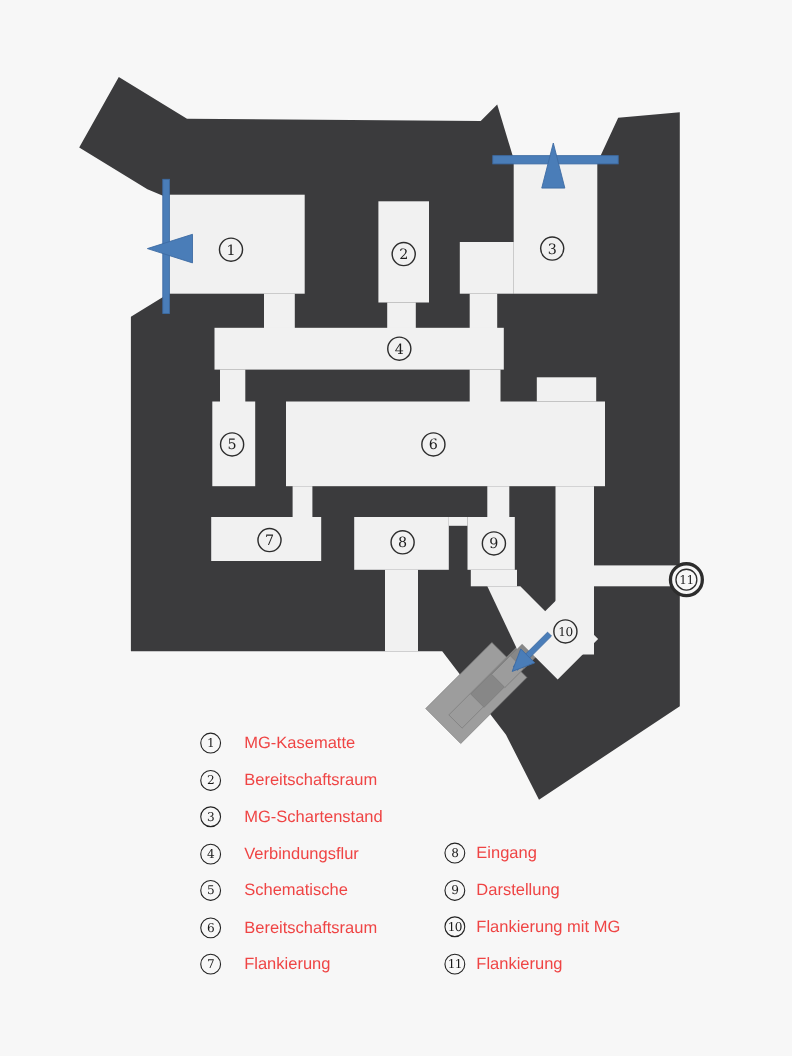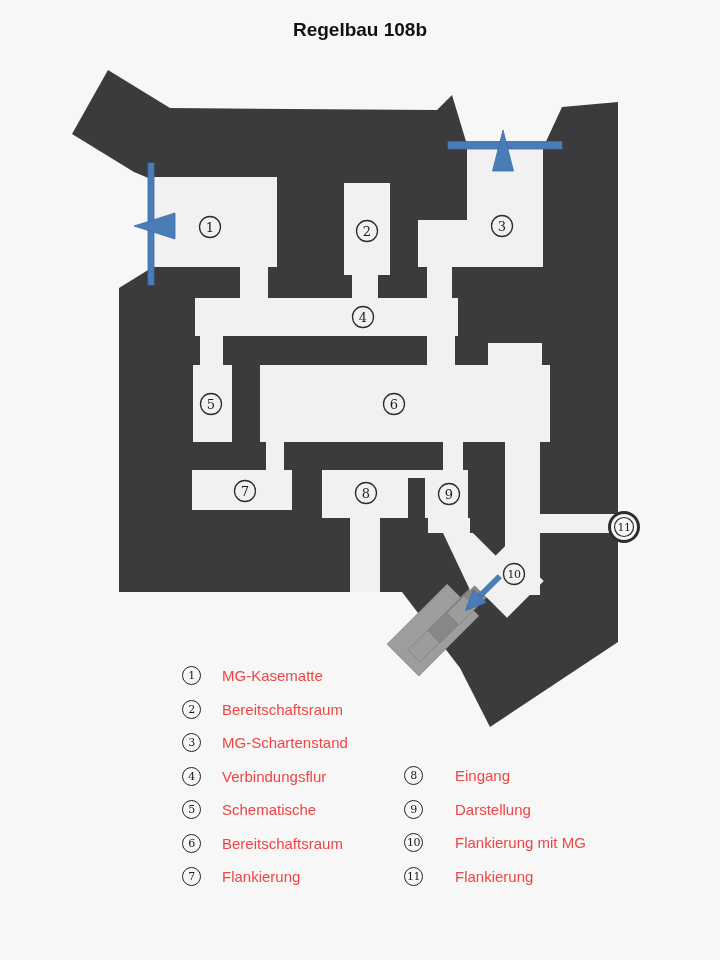--- a/index.html
+++ b/index.html
@@ -18,32 +18,31 @@
   .legend-col-left{left:182px;top:666px;}
   .legend-col-right{left:404px;top:766px;}
   .lrow{display:flex;align-items:center;height:19px;margin-bottom:14.5px;}
   .lcirc{
     width:19px;height:19px;border:1.4px solid #222;border-radius:50%;
     box-sizing:border-box;display:flex;align-items:center;justify-content:center;
     font-family:"DejaVu Serif",serif;font-size:11px;color:#1a1a1a;flex:0 0 auto;
     background:transparent;letter-spacing:-0.5px;
   }
   .llabel{margin-left:21px;font-size:15px;color:#ef4444;white-space:nowrap;}
-  .legend-col-right .llabel{margin-left:32px;}
+  .legend-col-right .llabel{margin-left:10px;}
   text.marker-num{
     font-family:"DejaVu Serif",serif;font-size:13px;fill:#1d1d1d;
     text-anchor:middle;
   }
   text.marker-num.small{font-size:11px;letter-spacing:-0.5px;}
 </style>
 </head>
 <body>
 
 <div class="title">
-  <div class="t1">Regelbau 108b</div>
 </div>
 
 <svg class="plan-svg" width="720" height="960" viewBox="0 0 720 960" xmlns="http://www.w3.org/2000/svg">
 
   <polygon points="108,70 170,108 437,110 452,95 468,148 543,148 562,107 618,102 618,642 490,727 460,668 402,592 119,592 119,288 153,267 153,180 134,172 72,134" fill="#3b3b3d"></polygon>
 
   <g fill="#f1f1f1">
     <rect x="153" y="177" width="124" height="90"></rect>
     <rect x="240" y="267" width="28" height="33"></rect>
     <rect x="344" y="183" width="46" height="92"></rect>

